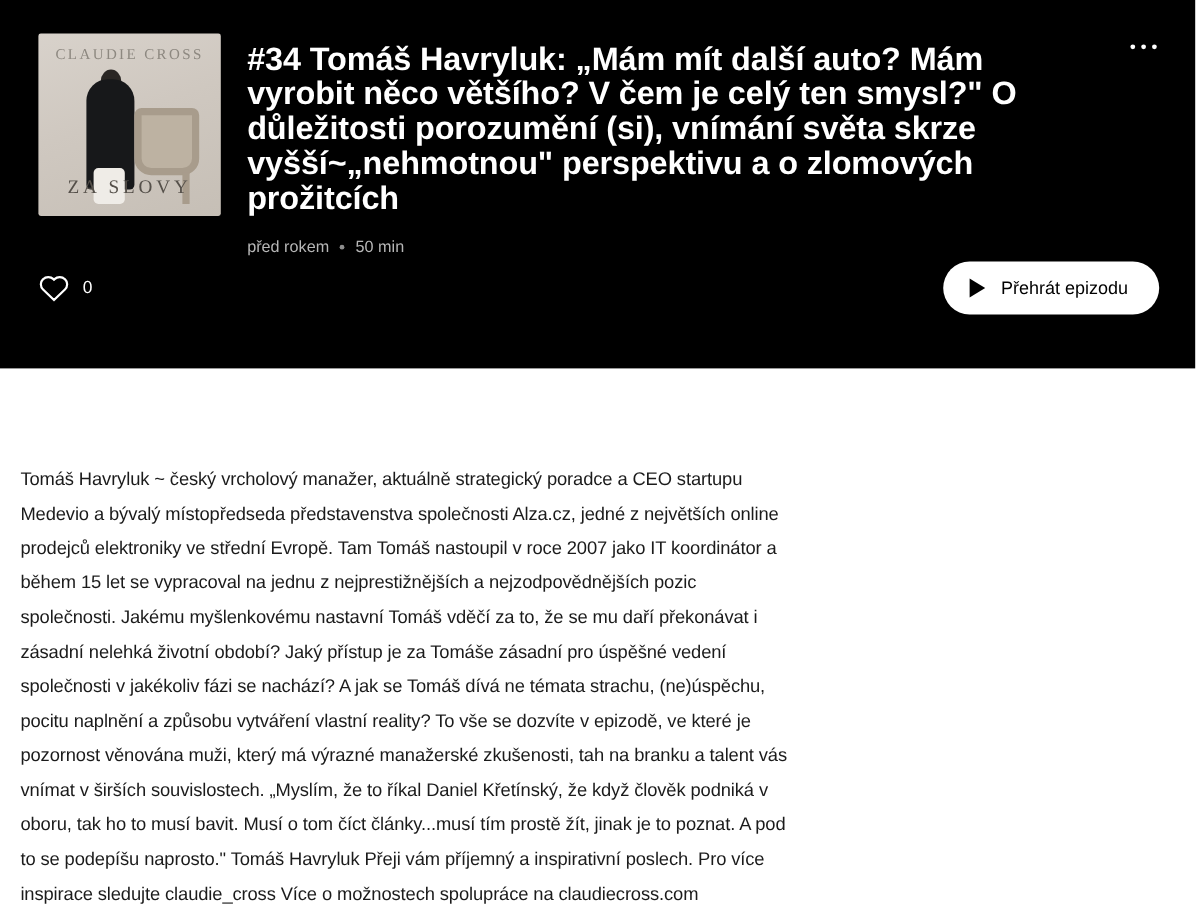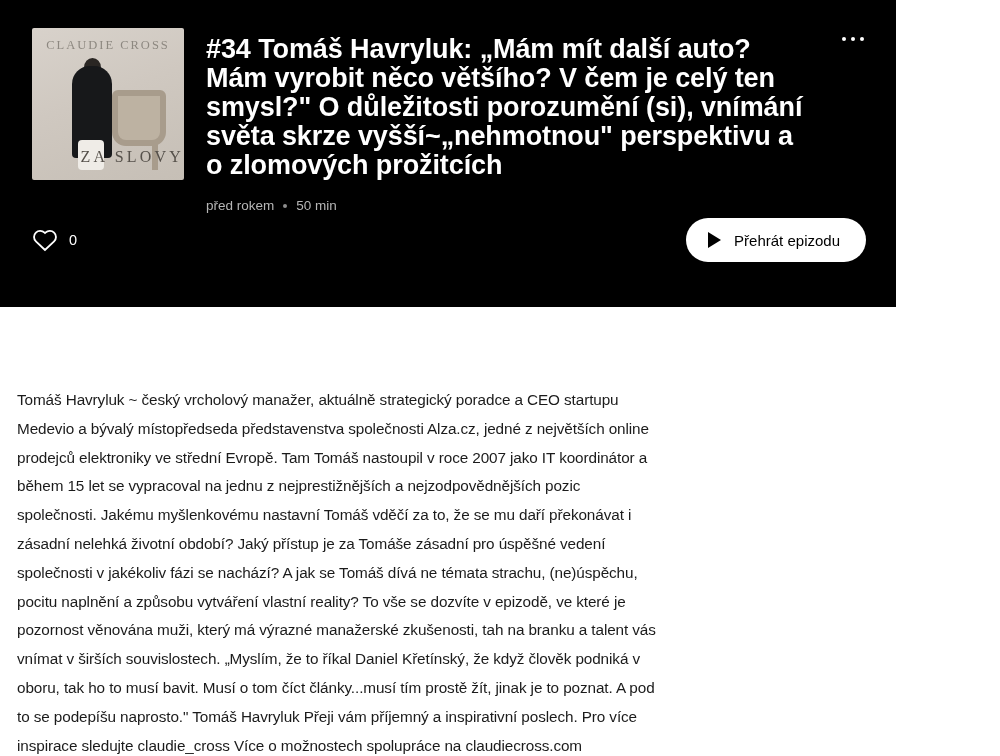--- a/index.html
+++ b/index.html
@@ -8,21 +8,21 @@
     height: 756px;
     background: #ffffff;
     font-family: "Liberation Sans", sans-serif;
     overflow: hidden;
   }
   .page { width: 1000px; height: 756px; position: relative; background: #fff; }
 
   
   .hero {
     background: #000000;
-    width: 896px;
+    width: 996px;
     height: 307px;
     position: relative;
     padding: 28px 32px 0 32px;
   }
   .hero-top {
     display: flex;
     align-items: flex-start;
     gap: 22px;
   }
 
@@ -45,21 +45,21 @@
     font-size: 12.5px;
     letter-spacing: 2.0px;
     color: #8d8880;
     font-family: "Liberation Serif", serif;
   }
   .cover-bottom {
     position: absolute;
     bottom: 14px;
     left: 0;
     width: 100%;
-    text-align: right;
+    text-align: center;
     font-size: 16px;
     letter-spacing: 3.2px;
     color: #55504a;
     font-family: "Liberation Serif", serif;
   }
   
   .cover-person {
     position: absolute;
     left: 40px;
     top: 38px;

